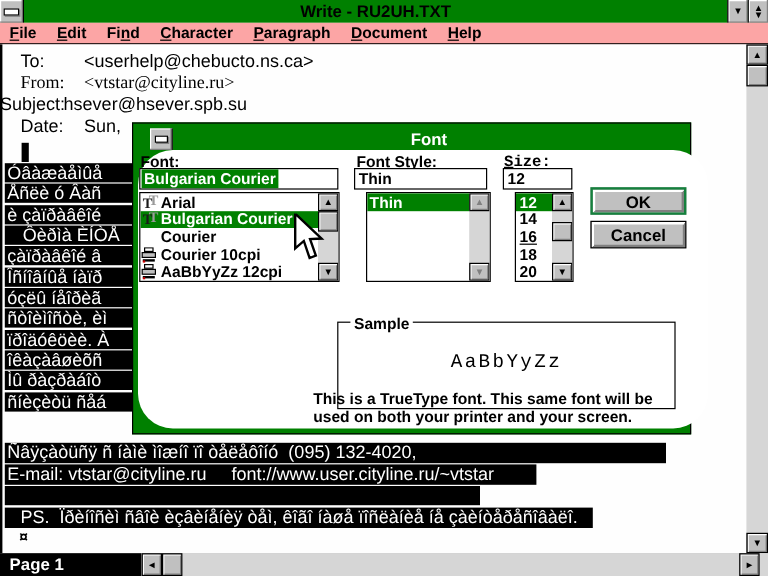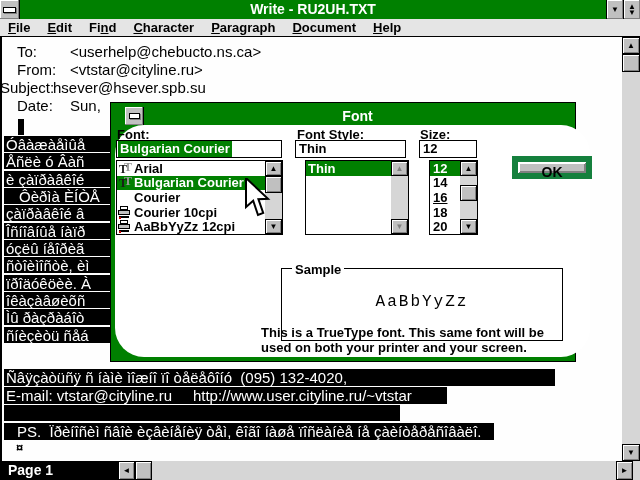--- a/index.html
+++ b/index.html
@@ -5,27 +5,27 @@
   html,body{margin:0;padding:0;background:#555;}
   #screen{position:relative;width:640px;height:480px;background:#fff;overflow:hidden;
           font-family:"Liberation Sans",sans-serif;box-shadow:inset 0 0 0 1px #000;}
   .abs{position:absolute;}
   
   #titlebar{left:0;top:0;width:640px;height:19px;background:#008000;display:flex;}
   .ctrlbox{width:19px;height:19px;background:#c0c0c0;border-right:1px solid #000;
            display:flex;align-items:center;justify-content:center;flex:none;
            box-shadow:inset -1px -1px 0 #808080,inset 1px 1px 0 #fff;}
   .ctrldash{width:11px;height:4px;background:#fff;border:1px solid #000;box-shadow:1px 1px 0 #808080;}
-  #title-text{flex:1;color:#ffffff;font-weight:bold;font-size:14px;text-align:center;line-height:19px;}
+  #title-text{flex:1;color:#000000;font-weight:bold;font-size:14px;text-align:center;line-height:19px;}
   .titlebtn{width:16px;height:19px;background:#c0c0c0;border-left:1px solid #000;flex:none;
             display:flex;flex-direction:column;align-items:center;justify-content:center;
             box-shadow:inset -1px -1px 0 #808080,inset 1px 1px 0 #fff;color:#000;}
   .titlebtn .tri{font-size:8px;line-height:6px;}
   
-  #menubar{left:0;top:19px;width:640px;height:18px;background:#e5e5e5;border-bottom:1px solid #000;
+  #menubar{left:0;top:19px;width:640px;height:18px;background:#fca5a5;border-bottom:1px solid #000;
            display:flex;gap:17px;padding-left:8px;box-sizing:border-box;align-items:center;}
   .menu-item{font-size:13px;font-weight:bold;color:#000;white-space:nowrap;}
   .accel{text-decoration:underline;}
   
   #docarea{left:0;top:37px;width:622px;height:424px;background:#fefefe;border-left:2px solid #000;box-sizing:border-box;}
   .docline{font-size:15px;color:#000;white-space:pre;height:17px;line-height:17px;}
   .hlabel{display:inline-block;width:53px;}
   .selline{background:#000;color:#fff;overflow:hidden;}
   .frag{left:4px;width:104px;height:16px;padding-left:2px;}
   
@@ -58,21 +58,21 @@
   .icon-cell{width:17px;height:13px;flex:none;position:relative;}
   .t-back,.t-front{position:absolute;font-family:"Liberation Serif",serif;font-weight:bold;
                    font-style:normal;font-size:12px;line-height:12px;}
   .t-back{left:7px;top:-1px;color:#9a9a9a;}
   .t-front{left:2px;top:1px;color:#1a1a1a;}
   .lscroll{position:absolute;right:0;top:0;width:17px;height:100%;}
   .dim{color:#808080;}
   .btn{background:#c0c0c0;border:1px solid #000;box-sizing:border-box;text-align:center;
        font-size:14px;font-weight:bold;color:#000;
        box-shadow:inset 1px 1px 0 #fff,inset -1px -1px 0 #808080,inset 2px 2px 0 #fff,inset -2px -2px 0 #808080;}
-  .btn.default{border:6px solid #15803d;margin-left:20px;}
+  .btn.default{border:2px solid #15803d;}
   #sample-box{border:1px solid #000;}
   #sample-label{top:-7px;left:10px;background:#fff;padding:0 3px;font-size:13px;font-weight:bold;}
   #sample-text{width:100%;text-align:center;top:24px;font-family:"Liberation Mono",monospace;
                font-size:16px;letter-spacing:2px;color:#000;}
   .infoline{width:320px;font-size:13px;font-weight:bold;color:#000;line-height:15px;}
   #cursor{z-index:20;}
 </style>
 </head>
 <body>
 
@@ -98,41 +98,41 @@
     <span class="menu-item"><span>Fi</span><span class="accel">n</span><span>d</span></span>
     <span class="menu-item"><span></span><span class="accel">C</span><span>haracter</span></span>
     <span class="menu-item"><span></span><span class="accel">P</span><span>aragraph</span></span>
     <span class="menu-item"><span></span><span class="accel">D</span><span>ocument</span></span>
     <span class="menu-item"><span></span><span class="accel">H</span><span>elp</span></span>
   </div>
 
   <div class="abs" id="docarea"></div>
 
   <div class="abs docline" style="left:17px;top:43px;"><span class="hlabel">To:</span><span>&lt;userhelp@chebucto.ns.ca&gt;</span></div>
-  <div class="abs docline" style="left:17px;top:61px;"><span class="hlabel">From:</span><span>&lt;vtstar@cityline.ru&gt;</span></div>
+  <div class="abs docline" style="left:17px;top:61px;font-family:Liberation Serif, serif;"><span class="hlabel">From:</span><span>&lt;vtstar@cityline.ru&gt;</span></div>
   <div class="abs docline" style="left:0;top:79px;"><span class="hlabel">Subject:</span><span>hsever@hsever.spb.su</span></div>
   <div class="abs docline" style="left:17px;top:97px;"><span class="hlabel">Date:</span><span>Sun,</span></div>
 
   <div class="abs" style="left:18px;top:119px;width:6px;height:16px;background:#000;"></div>
 
   <div class="abs docline selline frag" style="top:136px;">Óâàæàåìûå</div>
   <div class="abs docline selline frag" style="top:153px;">Åñëè ó Âàñ</div>
   <div class="abs docline selline frag" style="top:171px;">è çàïðàâêîé</div>
   <div class="abs docline selline frag" style="top:188px;padding-left:15px;">Ôèðìà ÈÍÒÅ</div>
   <div class="abs docline selline frag" style="top:205px;">çàïðàâêîé â</div>
   <div class="abs docline selline frag" style="top:223px;">Îñíîâíûå íàïð</div>
   <div class="abs docline selline frag" style="top:240px;">óçëû íåîðèã</div>
   <div class="abs docline selline frag" style="top:257px;">ñòîèìîñòè, èì</div>
   <div class="abs docline selline frag" style="top:275px;">ïðîäóêöèè. À</div>
   <div class="abs docline selline frag" style="top:292px;">îêàçàâøèõñ</div>
   <div class="abs docline selline frag" style="top:309px;">Ìû ðàçðàáîò</div>
   <div class="abs docline selline frag" style="top:327px;">ñíèçèòü ñåá</div>
 
   <div class="abs docline selline" style="left:4px;top:369px;width:549px;padding-left:2px;">Ñâÿçàòüñÿ ñ íàìè ìîæíî ïî òåëåôîíó  (095) 132-4020,</div>
-  <div class="abs docline selline" style="left:4px;top:387px;width:441px;padding-left:2px;">E-mail: vtstar@cityline.ru     http://www.user.cityline.ru/~vtstar</div>
+  <div class="abs docline selline" style="left:4px;top:387px;width:441px;padding-left:2px;">E-mail: vtstar@cityline.ru     font://www.user.cityline.ru/~vtstar</div>
   <div class="abs" style="left:4px;top:405px;width:396px;height:16px;background:#000;"></div>
   <div class="abs docline selline" style="left:4px;top:423px;width:477px;padding-left:13px;">PS.  Ïðèíîñèì ñâîè èçâèíåíèÿ òåì, êîãî íàøå ïîñëàíèå íå çàèíòåðåñîâàëî.</div>
   <div class="abs" style="left:16px;top:440px;font-size:13px;font-weight:bold;">¤</div>
 
   <div class="abs sb-track" style="left:622px;top:37px;width:18px;height:424px;">
     <div class="abs sb-btn" style="left:0;top:0;width:18px;height:17px;">
         <span>▲</span>
       </div>
     <div class="abs sb-thumb" style="left:0;top:17px;width:18px;height:18px;"></div>
     <div class="abs sb-btn" style="left:0;top:407px;width:18px;height:17px;">
@@ -221,21 +221,21 @@
         <div class="lscroll sb-track">
           <div class="abs sb-btn" style="left:0;top:0;width:17px;height:15px;">
               <span class="dim">▲</span>
             </div>
           <div class="abs sb-btn" style="left:0;top:58px;width:17px;height:15px;">
               <span class="dim">▼</span>
             </div>
         </div>
       </div>
 
-      <div class="abs dlabel" style="left:305px;top:2px;"><span></span><span class="accel">S</span><span>ize:</span></div>
+      <div class="abs dlabel" style="left:305px;top:2px;font-family:Liberation Mono, monospace;"><span></span><span class="accel">S</span><span>ize:</span></div>
       <div class="abs dinput" style="left:304px;top:15px;width:58px;height:18px;padding-left:3px;line-height:16px;"><span>12</span></div>
       <div class="abs dlist" style="left:314px;top:35px;width:49px;height:75px;">
         <div class="lrow selrow" style="width:31px;padding-left:3px;">
             <span>12</span>
           </div>
         <div class="lrow" style="padding-left:3px;">
             <span>14</span>
           </div>
         <div class="lrow" style="padding-left:3px;text-decoration:underline;">
             <span>16</span>
@@ -251,20 +251,21 @@
               <span>▲</span>
             </div>
           <div class="abs sb-thumb" style="left:0;top:24px;width:17px;height:16px;"></div>
           <div class="abs sb-btn" style="left:0;top:58px;width:17px;height:15px;">
               <span>▼</span>
             </div>
         </div>
       </div>
 
       <div class="abs btn default" style="left:377px;top:31px;width:80px;height:23px;line-height:20px;">OK</div>
+      <div class="abs btn" style="left:377px;top:59px;width:80px;height:23px;line-height:22px;">Cancel</div>
 
       <div class="abs" id="sample-box" style="left:166px;top:143px;width:280px;height:71px;">
         <div class="abs" id="sample-label">Sample</div>
         <div class="abs" id="sample-text">AaBbYyZz</div>
       </div>
 
       <div class="abs infoline" style="left:146px;top:200px;">This is a TrueType font. This same font will be</div>
       <div class="abs infoline" style="left:146px;top:215px;">used on both your printer and your screen.</div>
 
     </div>

